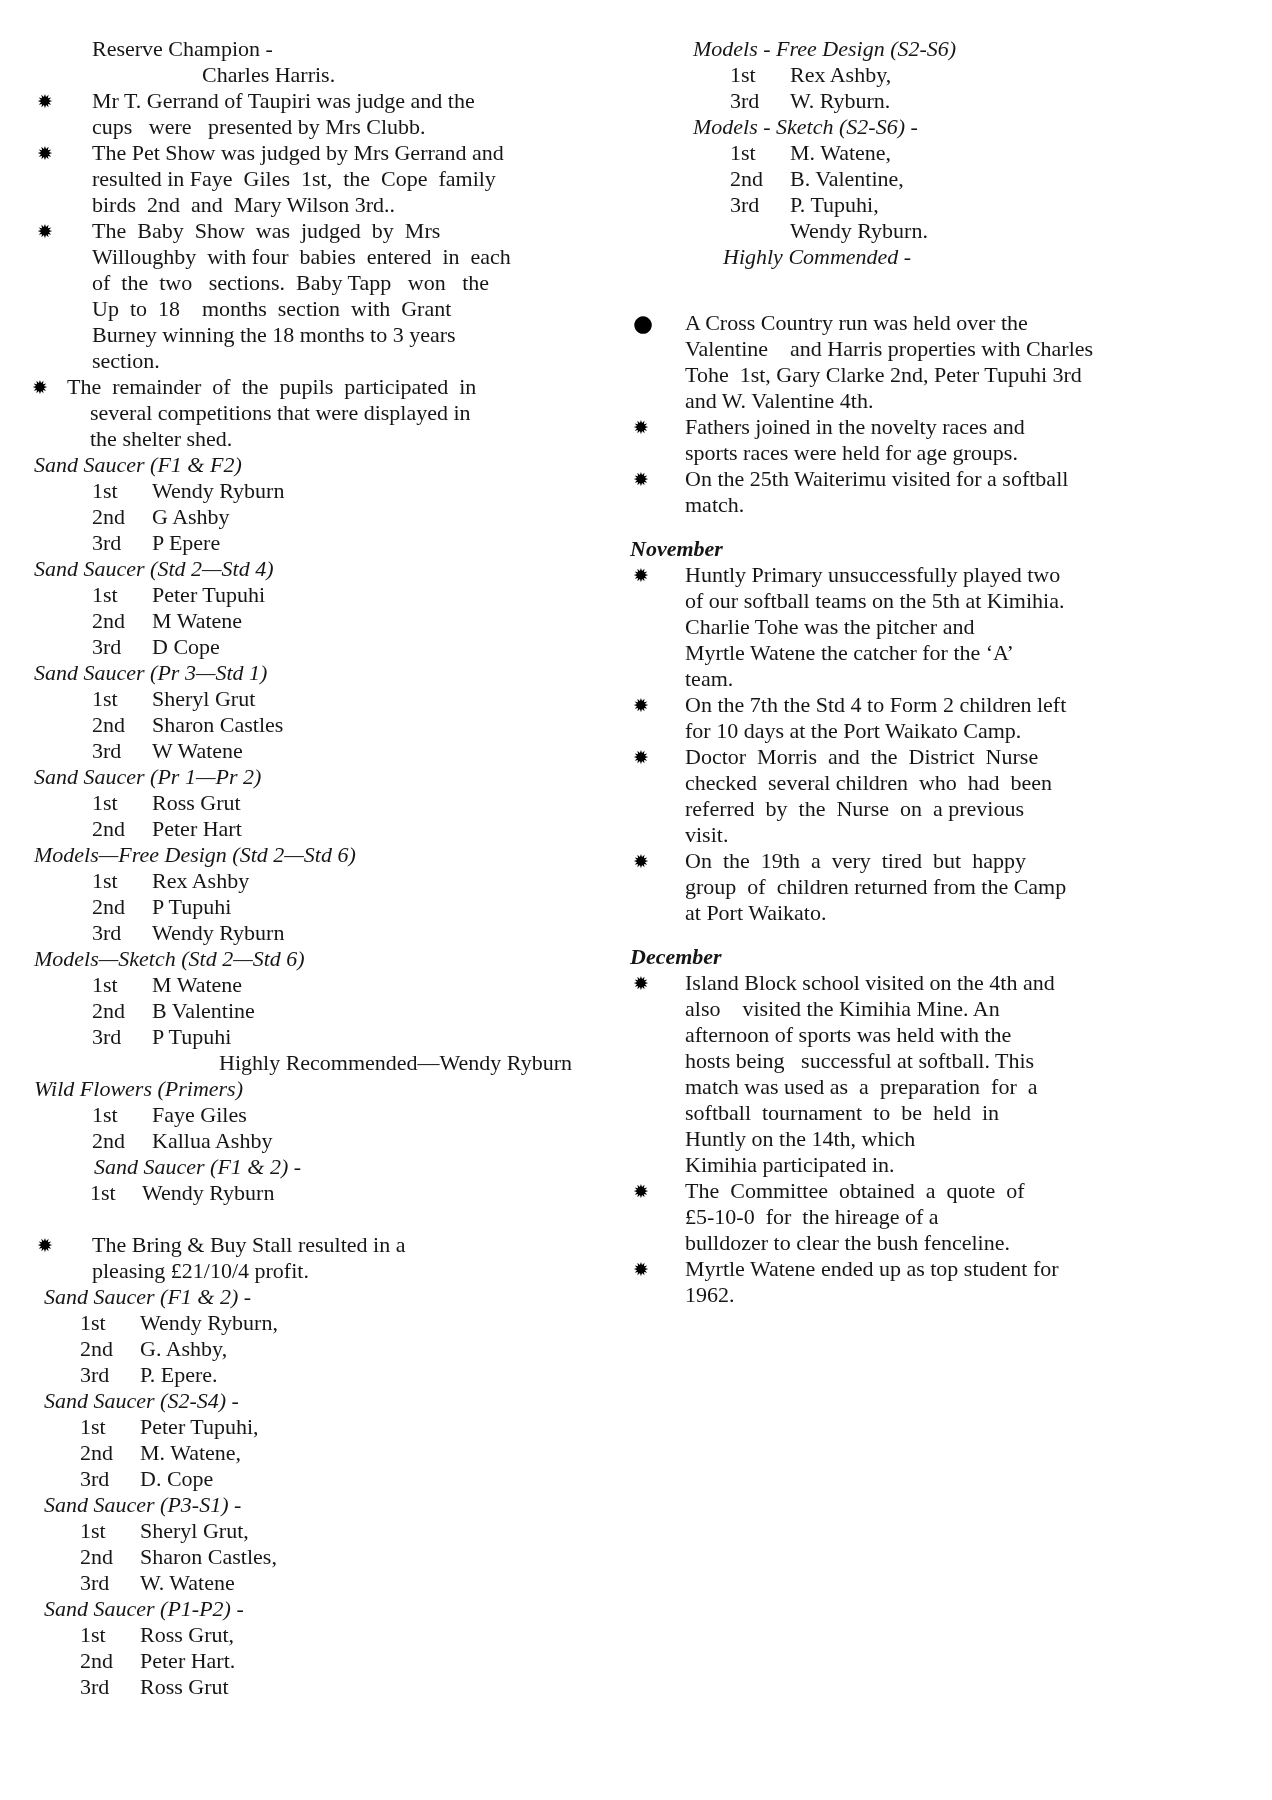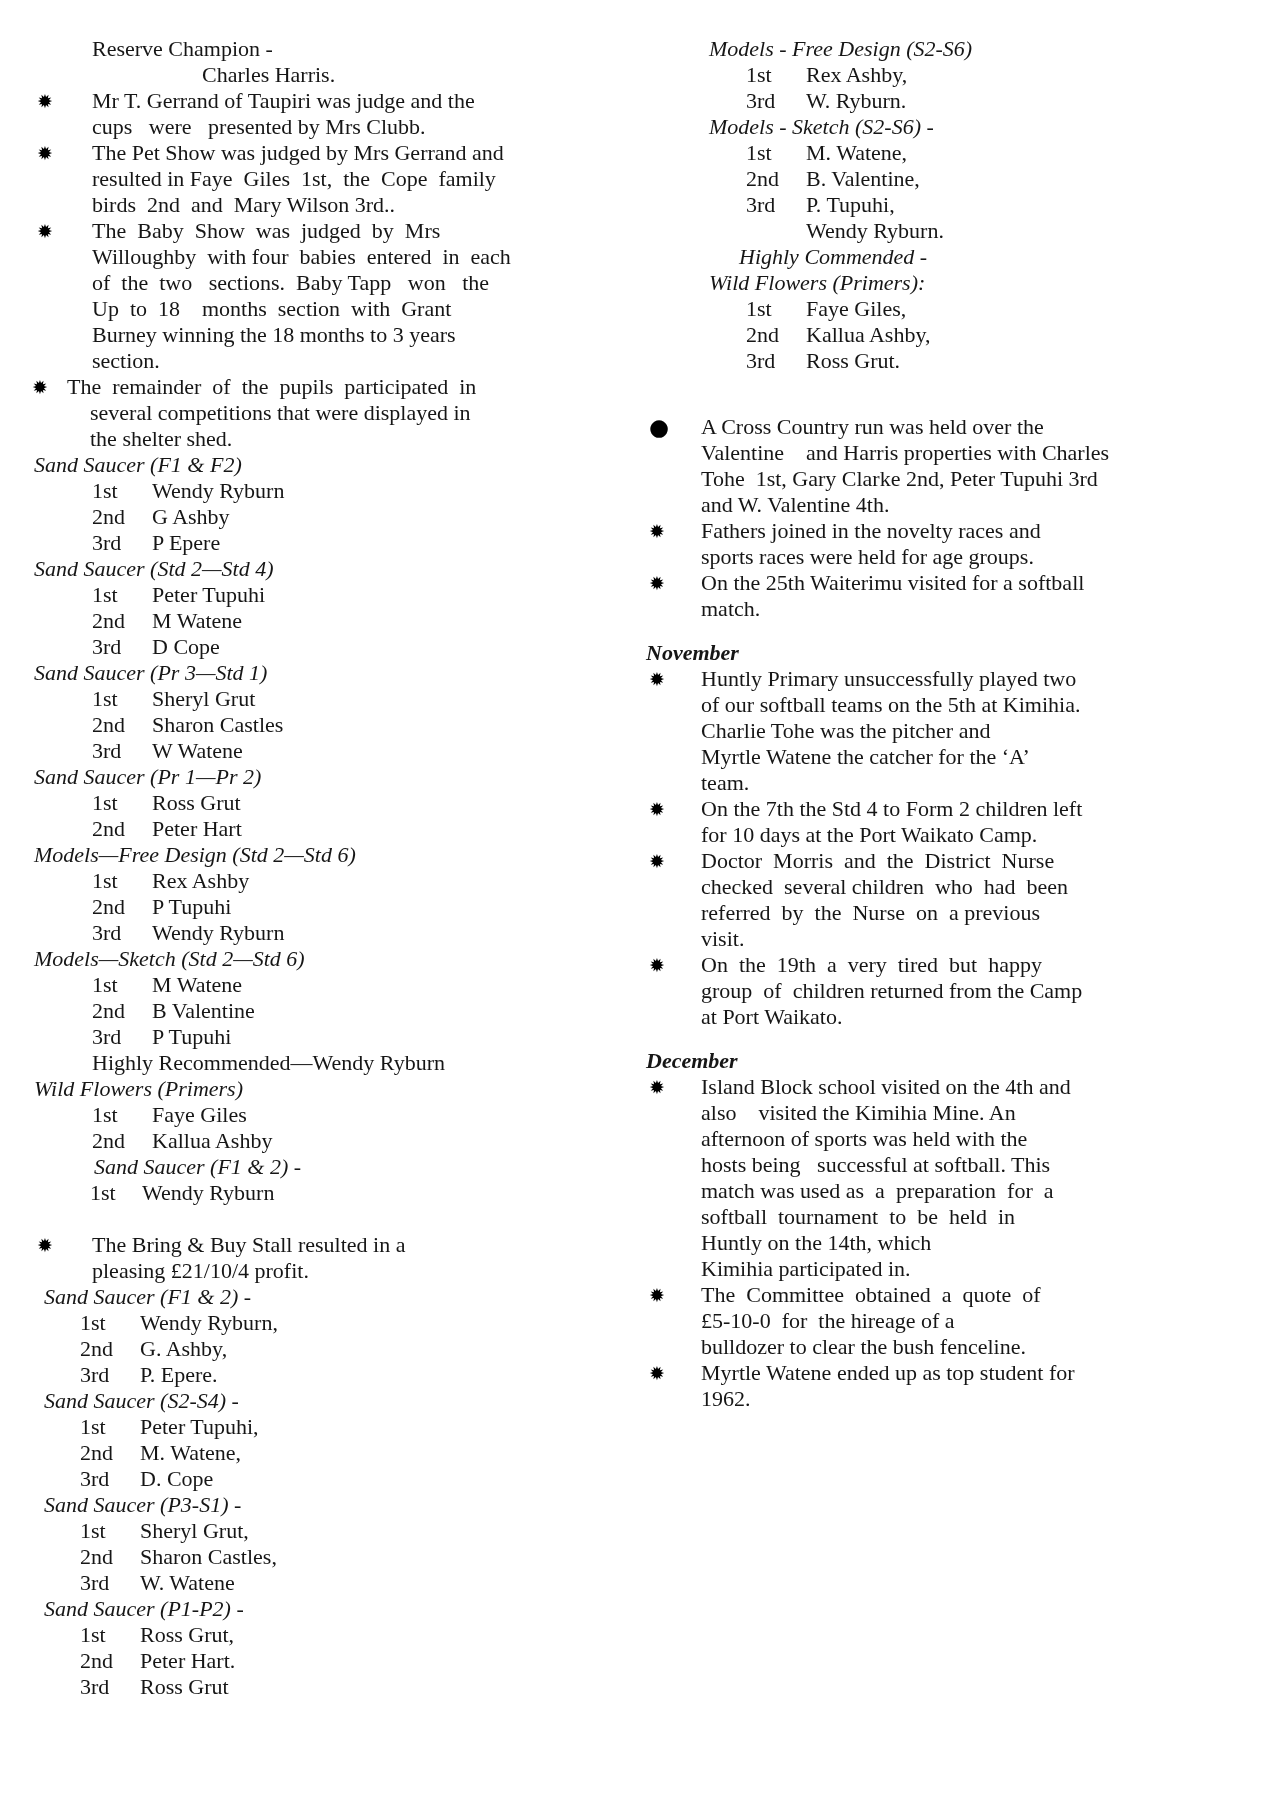--- a/index.html
+++ b/index.html
@@ -6,21 +6,21 @@
   html,body{margin:0;padding:0;}
   body{
     width:1272px;height:1800px;position:relative;overflow:hidden;
     background:#ffffff;color:#161616;
     font-family:"Liberation Serif","DejaVu Serif",serif;
     font-size:22px;line-height:26px;
   }
   .page{position:absolute;inset:0;}
   .col{position:absolute;top:36px;}
   .col-left{left:32px;width:540px;}
-  .col-right{left:646px;width:610px;}
+  .col-right{left:630px;width:610px;}
 
   .block{margin:0;}
   .ptext,.btext{white-space:pre;}
   .plain .ptext{padding-left:60px;}
 
   .brow{display:flex;align-items:flex-start;}
   .glyph{flex:0 0 auto;color:#000;font-family:"DejaVu Sans",sans-serif;line-height:26px;}
   .glyph.star{font-size:19px;}
   .glyph.dot{font-size:23px;}
   .col-left .glyph{width:55px;padding-left:5px;}
@@ -32,21 +32,21 @@
   .rs-a .rtitle{padding-left:2px;}
   .rs-b .rtitle{padding-left:12px;}
   .rs-sub .rtitle{padding-left:62px;}
   .rs-r .rtitle{padding-left:63px;}
   .entry .place{display:inline-block;}
   .rs-a .entry .place{margin-left:60px;width:60px;}
   .rs-b .entry .place{margin-left:48px;width:60px;}
   .rs-sub .entry .place{margin-left:58px;width:52px;}
   .rs-r .entry .place{margin-left:100px;width:60px;}
 
-  .xline.hr-left{padding-left:60px;}
+  .xline.hr-left{padding-left:60px;text-align:right;}
   .xline.hc-title{padding-left:93px;font-style:italic;}
   .xline.hc-name{padding-left:160px;}
 
   .month-heading{font-weight:bold;font-style:italic;}
 </style>
 </head>
 <body style="background: rgb(255, 255, 255); color: rgb(22, 22, 22);">
 
 <div class="page">
   <div class="col col-left">
@@ -163,26 +163,20 @@
         <div class="entry"><span class="place">3rd</span><span class="name">W. Ryburn.</span></div>
       </div>
       <div class="block results rs-r">
         <div class="rtitle">Models - Sketch (S2-S6) -</div>
         <div class="entry"><span class="place">1st</span><span class="name">M. Watene,</span></div>
         <div class="entry"><span class="place">2nd</span><span class="name">B. Valentine,</span></div>
         <div class="entry"><span class="place">3rd</span><span class="name">P. Tupuhi,</span></div>
       </div>
       <div class="block xline hc-name">Wendy Ryburn.</div>
       <div class="block xline hc-title">Highly Commended -</div>
-      <div class="block results rs-r">
-        <div class="rtitle">Wild Flowers (Primers):</div>
-        <div class="entry"><span class="place">1st</span><span class="name">Faye Giles,</span></div>
-        <div class="entry"><span class="place">2nd</span><span class="name">Kallua Ashby,</span></div>
-        <div class="entry"><span class="place">3rd</span><span class="name">Ross Grut.</span></div>
-      </div>
       <div class="spacer" style="height: 40px;"></div>
       <div class="block brow">
         <span class="glyph dot">●</span>
         <div class="btext">A Cross Country run was held over the
 Valentine    and Harris properties with Charles
 Tohe  1st, Gary Clarke 2nd, Peter Tupuhi 3rd
 and W. Valentine 4th.</div>
       </div>
       <div class="block brow">
         <span class="glyph star">✹</span>

